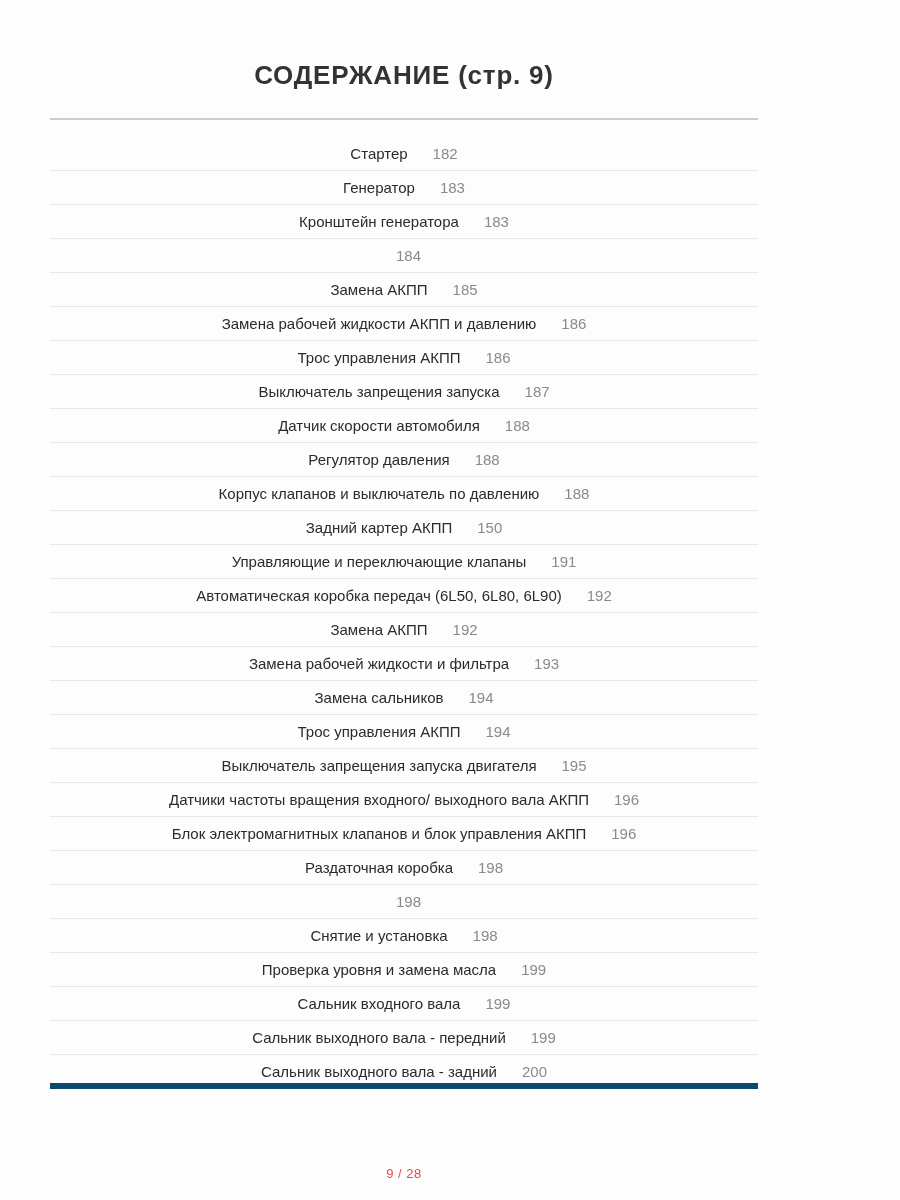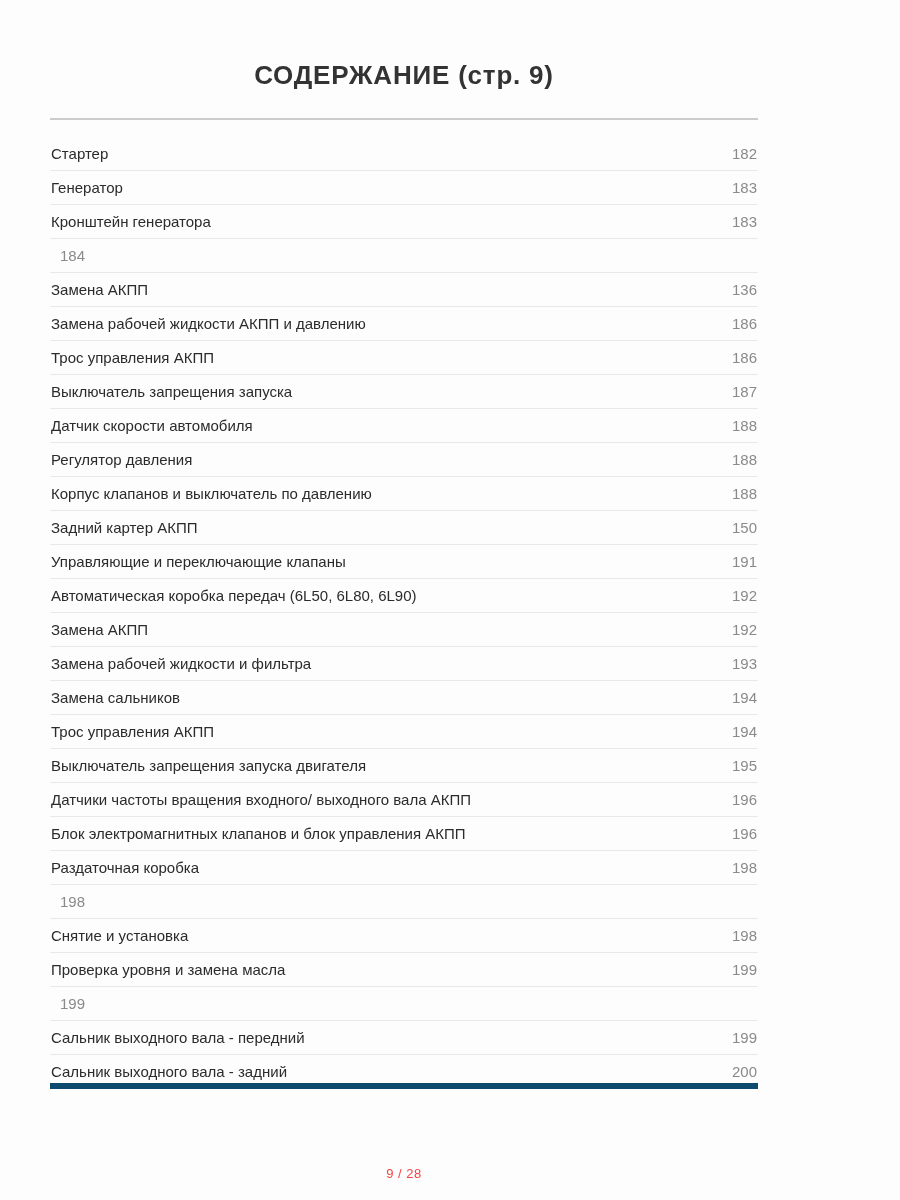--- a/index.html
+++ b/index.html
@@ -46,21 +46,21 @@
   }
 
   
   .toc {
     margin: 17px 50px 0 50px;
     flex: 0 0 auto;
   }
   .toc-row {
     display: flex;
     align-items: baseline;
-    justify-content: space-between;
+    justify-content: center;
     height: 34px;
     box-sizing: border-box;
     border-bottom: 1px solid #e8e8e8;
     padding: 0 1px;
   }
   .toc-row:last-child {
     border-bottom: 6px solid #0c4a6e;
   }
   .toc-label {
     font-size: 15px;
@@ -117,21 +117,21 @@
       </div>
       <div class="toc-row">
         <span class="toc-label">Кронштейн генератора</span>
         <span class="toc-page">183</span>
       </div>
       <div class="toc-row">
         <span class="toc-page">184</span>
       </div>
       <div class="toc-row">
         <span class="toc-label">Замена АКПП</span>
-        <span class="toc-page">136</span>
+        <span class="toc-page">185</span>
       </div>
       <div class="toc-row">
         <span class="toc-label">Замена рабочей жидкости АКПП и давлению</span>
         <span class="toc-page">186</span>
       </div>
       <div class="toc-row">
         <span class="toc-label">Трос управления АКПП</span>
         <span class="toc-page">186</span>
       </div>
       <div class="toc-row">
@@ -199,20 +199,21 @@
       </div>
       <div class="toc-row">
         <span class="toc-label">Снятие и установка</span>
         <span class="toc-page">198</span>
       </div>
       <div class="toc-row">
         <span class="toc-label">Проверка уровня и замена масла</span>
         <span class="toc-page">199</span>
       </div>
       <div class="toc-row">
+        <span class="toc-label">Сальник входного вала</span>
         <span class="toc-page">199</span>
       </div>
       <div class="toc-row">
         <span class="toc-label">Сальник выходного вала - передний</span>
         <span class="toc-page">199</span>
       </div>
       <div class="toc-row">
         <span class="toc-label">Сальник выходного вала - задний</span>
         <span class="toc-page">200</span>
       </div>

